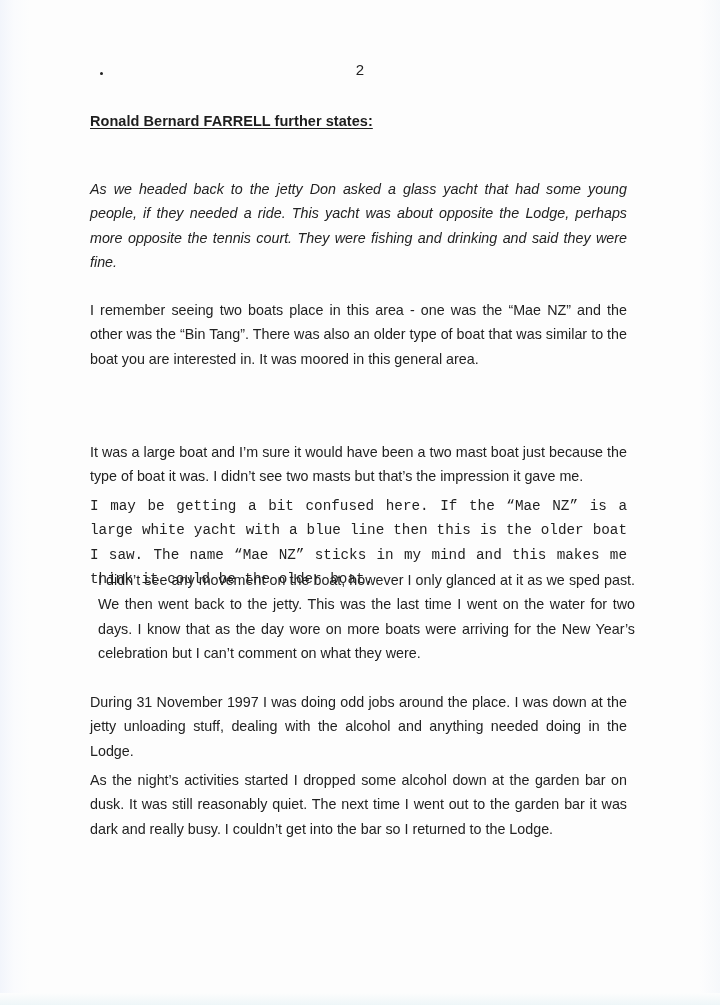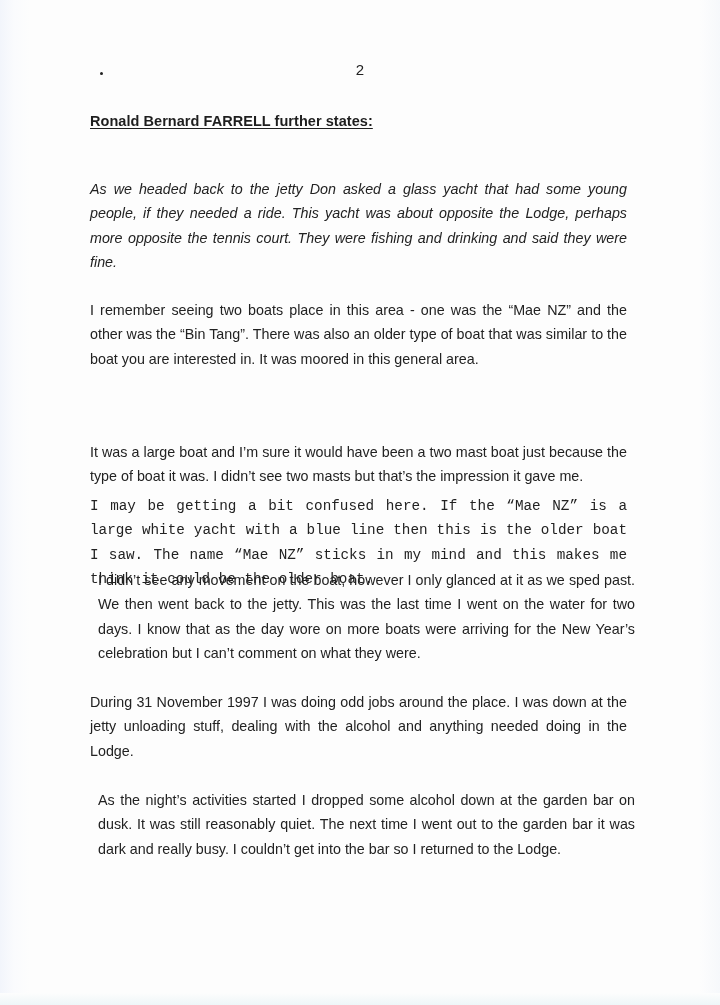--- a/index.html
+++ b/index.html
@@ -82,15 +82,15 @@
 
   <div class="heading">Ronald Bernard FARRELL further states:</div>
 
   <div class="body-text" style="top:0;">
     <p style="top:177px;font-style:italic;">As we headed back to the jetty Don asked a glass yacht that had some young people, if they needed a ride.  This yacht was about opposite the Lodge, perhaps more opposite the tennis court.  They were fishing and drinking and said they were fine.</p>
     <p style="top:298px;">I remember seeing two boats place in this area - one was the “Mae NZ” and the other was the “Bin Tang”.  There was also an older type of boat that was similar to the boat you are interested in.  It was moored in this general area.</p>
     <p style="top:396px;margin-top:44px;">It was a large boat and I’m sure it would have been a two mast boat just because the type of boat it was.  I didn’t see two masts but that’s the impression it gave me.</p>
     <p style="top:494px;font-family:Liberation Mono, monospace;">I may be getting a bit confused here.  If the “Mae NZ” is a large white yacht with a blue line then this is the older boat I saw.  The name “Mae NZ” sticks in my mind and this makes me think it could be the older boat.</p>
     <p style="top:568px;margin-left:8px;">I didn’t see any movement on the boat, however I only glanced at it as we sped past. We then went back to the jetty.   This was the last time I went on the water for two days.  I know that as the day wore on more boats were arriving for the New Year’s celebration but I can’t comment on what they were.</p>
     <p style="top:690px;">During 31 November 1997 I was doing odd jobs around the place.  I was down at the jetty unloading stuff, dealing with the alcohol and anything needed doing in the Lodge.</p>
-    <p style="top:788px;margin-left:8px;">As the night’s activities started I dropped some alcohol down at the garden bar on dusk.  It was still reasonably quiet.  The next time I went out to the garden bar it was dark and really busy.  I couldn’t get into the bar so I returned to the Lodge.</p>
+    <p style="top:768px;">As the night’s activities started I dropped some alcohol down at the garden bar on dusk.  It was still reasonably quiet.  The next time I went out to the garden bar it was dark and really busy.  I couldn’t get into the bar so I returned to the Lodge.</p>
   </div>
 </div>
 
 </body></html>

